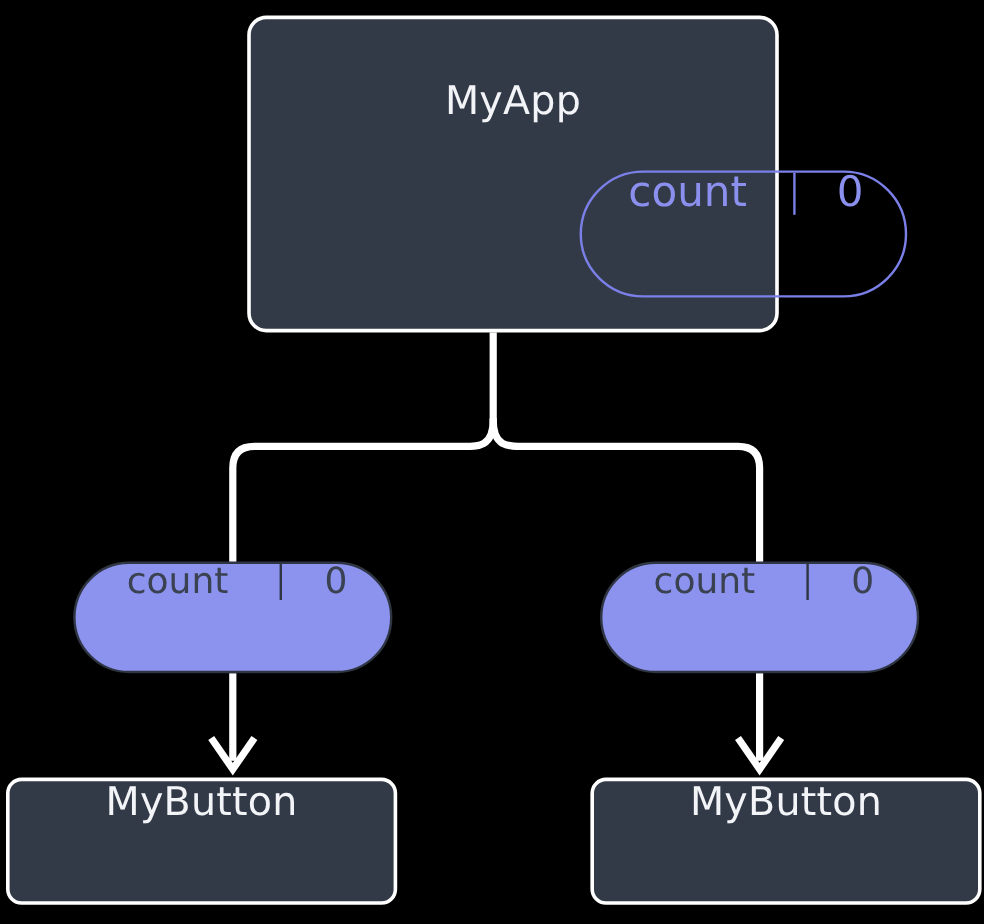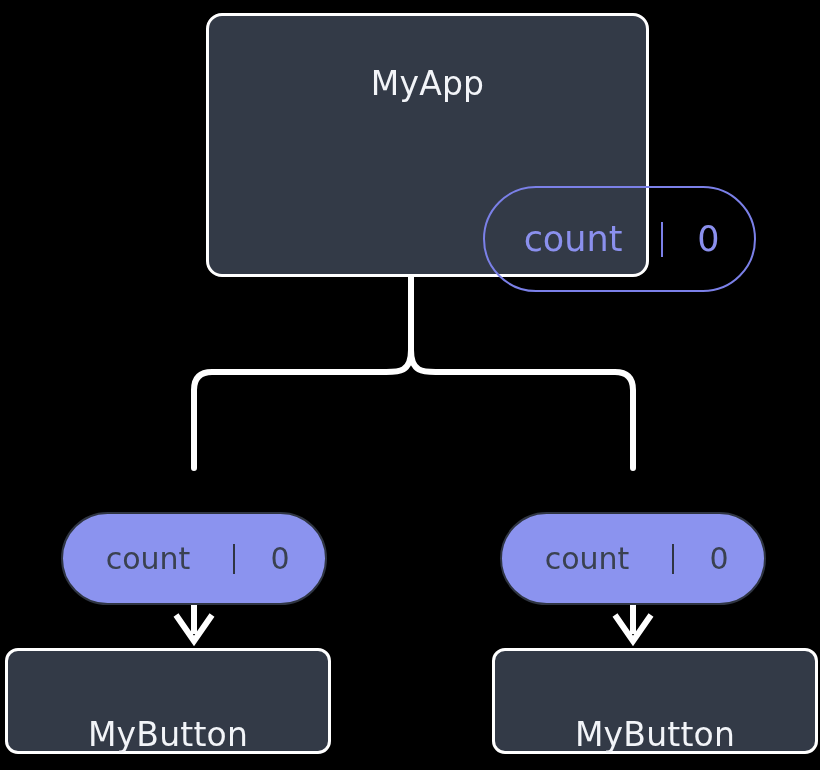--- a/index.html
+++ b/index.html
@@ -53,35 +53,34 @@
     height: 264px;
     border-radius: 16px;
   }
   #node-myapp .node-title {
     margin-top: 51px;
   }
 
   .node-mybutton {
     width: 326px;
     height: 106px;
-    justify-content: flex-end;
+    justify-content: flex-start;
     border-radius: 13px;
   }
   #node-mybutton-left  { left: 5px;   top: 648px; }
   #node-mybutton-right { left: 492px; top: 648px; }
 
   
   .pill {
     position: absolute;
     box-sizing: border-box;
     display: flex;
-    align-items: center;
+    align-items: flex-start;
     border-radius: 999px;
     overflow: hidden;
-    margin-top: 44px;
   }
   .pill .pill-key,
   .pill .pill-val {
     display: flex;
     align-items: center;
     justify-content: center;
     line-height: 1;
     white-space: nowrap;
   }
 

